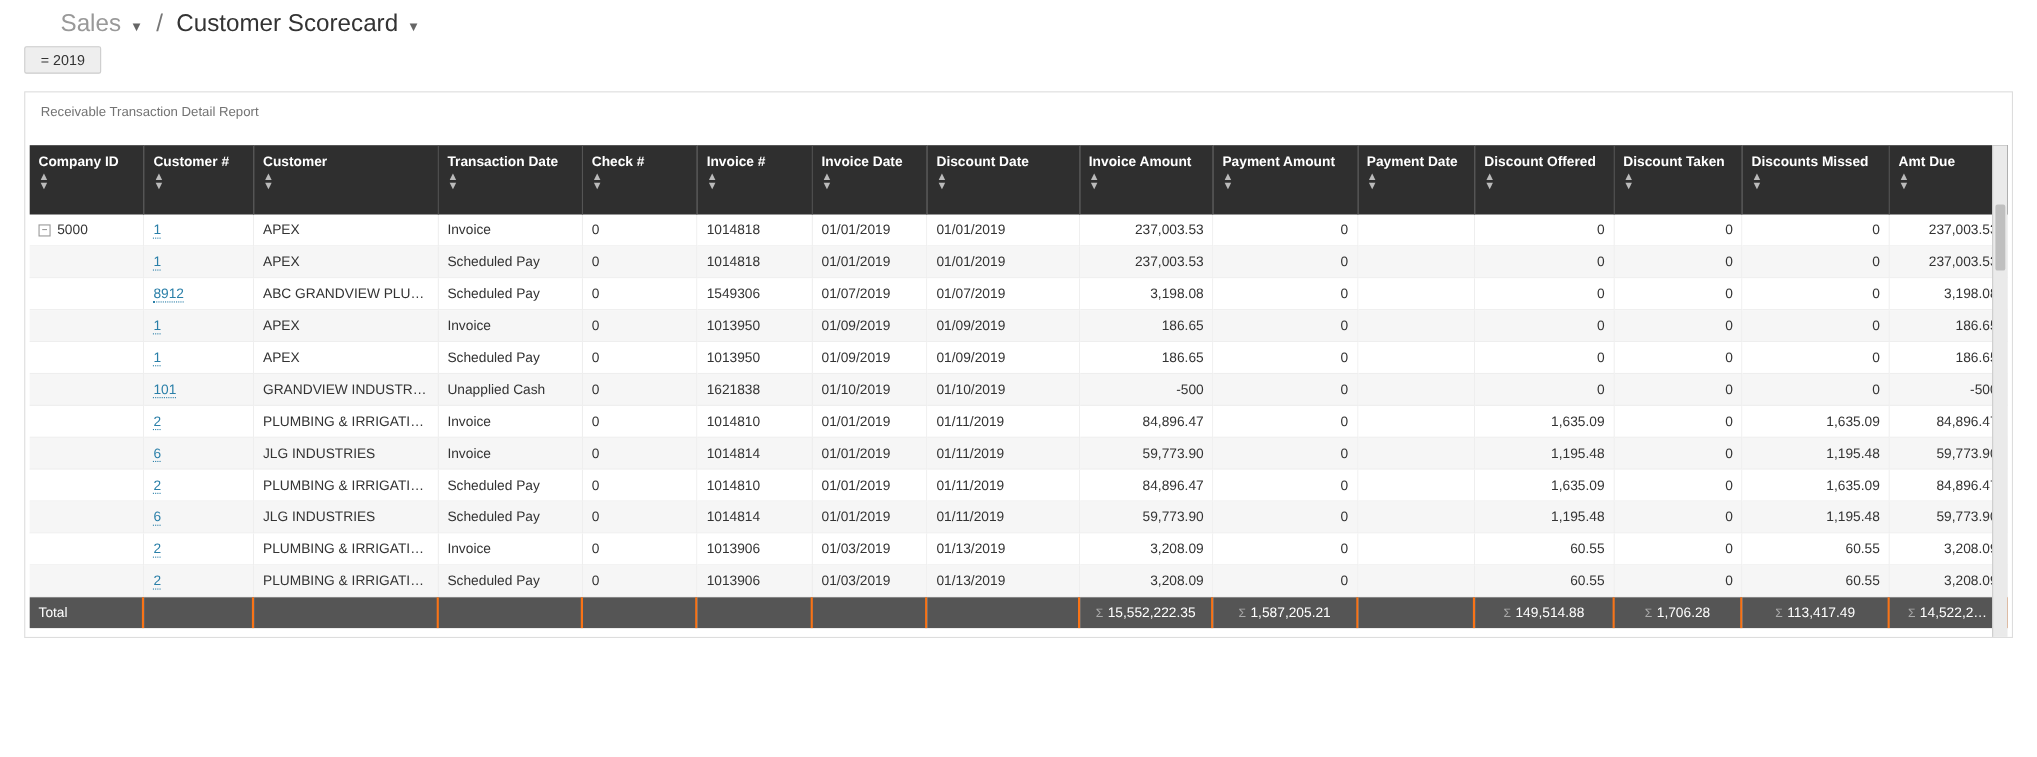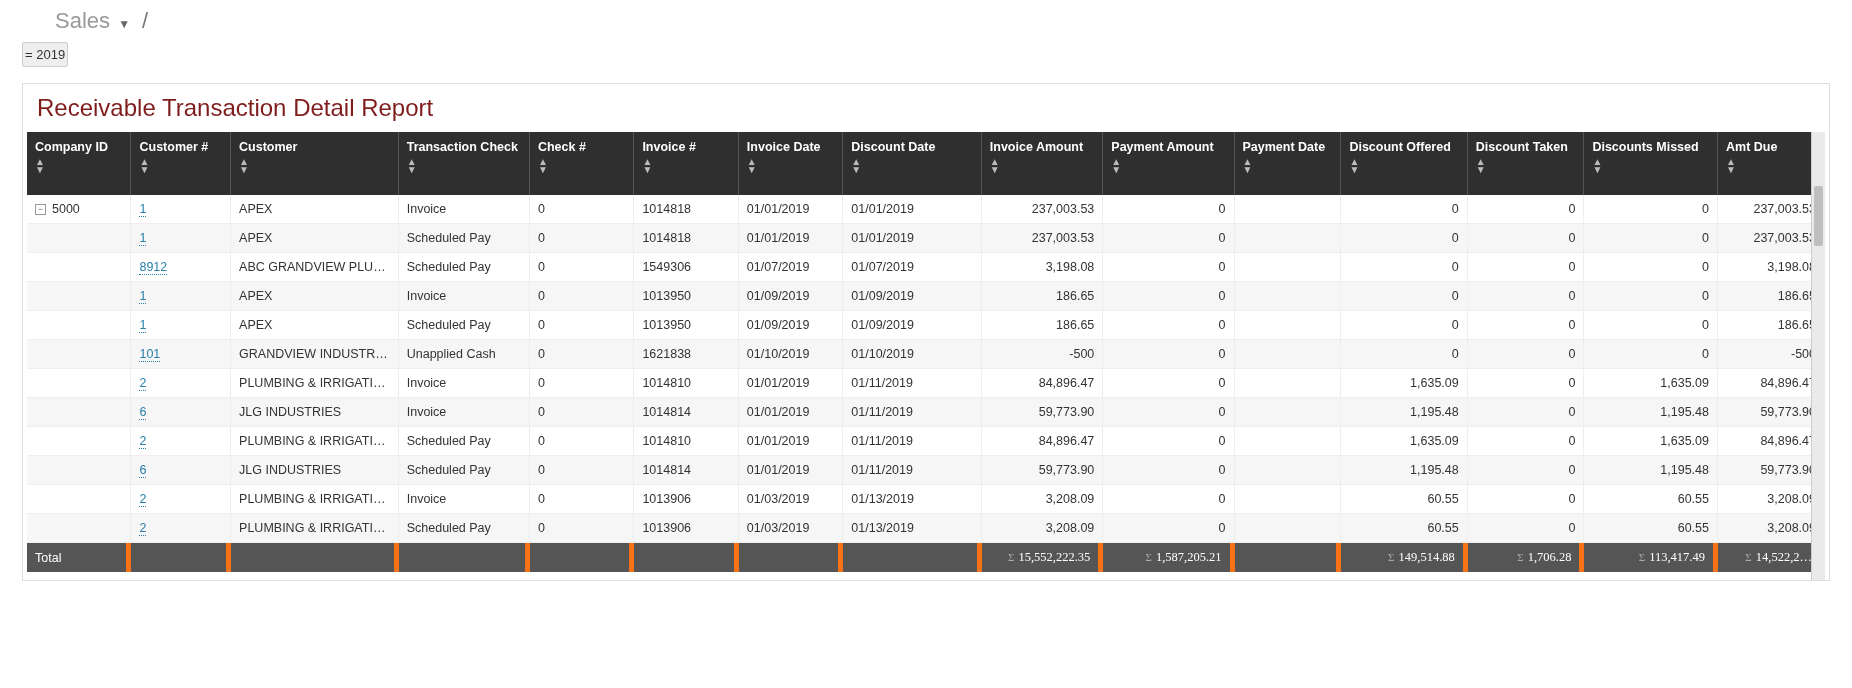--- a/index.html
+++ b/index.html
@@ -3,36 +3,36 @@
 <meta charset="utf-8">
 <style>
   * { box-sizing: border-box; }
   html, body { margin:0; padding:0; font-family: "Segoe UI", Arial, sans-serif; font-size:13px; color:#333; background:#fff; }
   .page { width:1852px; padding:8px 22px; }
   .breadcrumb { display:flex; align-items:center; gap:6px; font-size:22px; color:#999; user-select:none;margin-left:33px; }
   .breadcrumb .module { color:#999; }
   .breadcrumb .sep { color:#777; padding:0 6px; }
   .breadcrumb .page-title { color:#333; }
   .caret { font-size:12px; color:#666; margin-left:2px; }
-  .filter-chip { display:inline-block; margin-top:8px; background:#eee; border:1px solid #ccc; border-radius:2px; padding:4px 2px; font-size:13px; color:#333; cursor:pointer; }
+  .filter-chip { display:inline-block; margin-top:8px; background:#eee; border:1px solid #ccc; border-radius:2px; padding:4px 14px; font-size:13px; color:#333; cursor:pointer; }
   .panel { margin-top:16px; border:1px solid #ddd; }
-  .panel-title { padding:10px 14px 10px; font-size:24px; color:#7f1d1d; border-bottom:none; }
+  .panel-title { padding:10px 14px 24px; font-size:12px; color:#737373; border-bottom:none; }
   .table-wrap { padding:0 4px 8px; position:relative; }
   .tbl { width:100%; border-collapse:separate; border-spacing:0; table-layout:fixed; font-size:12.5px; }
   thead th { background:#2f2f2f; color:#fff; font-weight:600; text-align:left; padding:8px 8px 6px; border-right:1px solid #555; vertical-align:top; position:relative; height:63px; }
   thead th .sort { display:block; margin-top:4px; font-size:10px; line-height:8px; color:#bbb; cursor:pointer; }
   thead th .sort span { display:block; }
   tbody td { padding:7px 8px; border-right:1px solid #eee; border-bottom:1px solid #eee; white-space:nowrap; overflow:hidden; text-overflow:ellipsis; vertical-align:top; }
   tbody tr:nth-child(even) td { background:#f6f6f6; }
   tbody tr:nth-child(odd) td { background:#fff; }
   td.num { text-align:right; }
   td.link a { color:#2a7fa8; text-decoration:none; border-bottom:1px dotted #2a7fa8; cursor:pointer; }
   .expand { display:inline-block; width:11px; height:11px; border:1px solid #999; background:#fff; font-size:9px; line-height:9px; text-align:center; color:#666; margin-right:6px; cursor:pointer; vertical-align:middle; }
-  tfoot td { background:#555; color:#fff; padding:7px 8px; border-right:5px solid #f97316; white-space:nowrap; overflow:hidden; text-overflow:ellipsis; }
-  tfoot td.num { text-align:right;font-family:Liberation Serif, serif; }
+  tfoot td { background:#555; color:#fff; padding:7px 8px; border-right:2px solid #f97316; white-space:nowrap; overflow:hidden; text-overflow:ellipsis; }
+  tfoot td.num { text-align:center; }
   .sigma { color:#aaa; font-size:11px; margin-right:4px; }
   .vscroll { position:absolute; right:4px; top:0; width:14px; background:#eaeaea; border-left:1px solid #ccc; }
   .vscroll-inner { position:absolute; top:54px; left:2px; right:2px; height:60px; background:#bfbfbf; border-radius:2px; }
   .col-company { width:86px; }
   .col-cust { width:82px; }
   .col-name { width:138px; }
   .col-trans { width:108px; }
   .col-check { width:86px; }
   .col-invoice { width:86px; }
   .col-invdate { width:86px; }
@@ -45,20 +45,21 @@
   .col-discmiss { width:110px; }
   .col-amtdue { width:88px; }
 </style>
 </head>
 <body>
 
 <div class="page">
   <div class="breadcrumb">
     <span class="module"><span>Sales</span> <span class="caret">▼</span></span>
     <span class="sep">/</span>
+    <span class="page-title"><span>Customer Scorecard</span> <span class="caret">▼</span></span>
   </div>
 
   <div class="filter-chip">= 2019</div>
 
   <div class="panel">
     <div class="panel-title">Receivable Transaction Detail Report</div>
 
     <div class="table-wrap">
       <table class="tbl">
         <colgroup>
@@ -85,21 +86,21 @@
                   <span>▼</span>
                 </span></th>
             <th><span>Customer #</span><span class="sort">
                   <span>▲</span>
                   <span>▼</span>
                 </span></th>
             <th><span>Customer</span><span class="sort">
                   <span>▲</span>
                   <span>▼</span>
                 </span></th>
-            <th><span>Transaction Check</span><span class="sort">
+            <th><span>Transaction Date</span><span class="sort">
                   <span>▲</span>
                   <span>▼</span>
                 </span></th>
             <th><span>Check #</span><span class="sort">
                   <span>▲</span>
                   <span>▼</span>
                 </span></th>
             <th><span>Invoice #</span><span class="sort">
                   <span>▲</span>
                   <span>▼</span>

